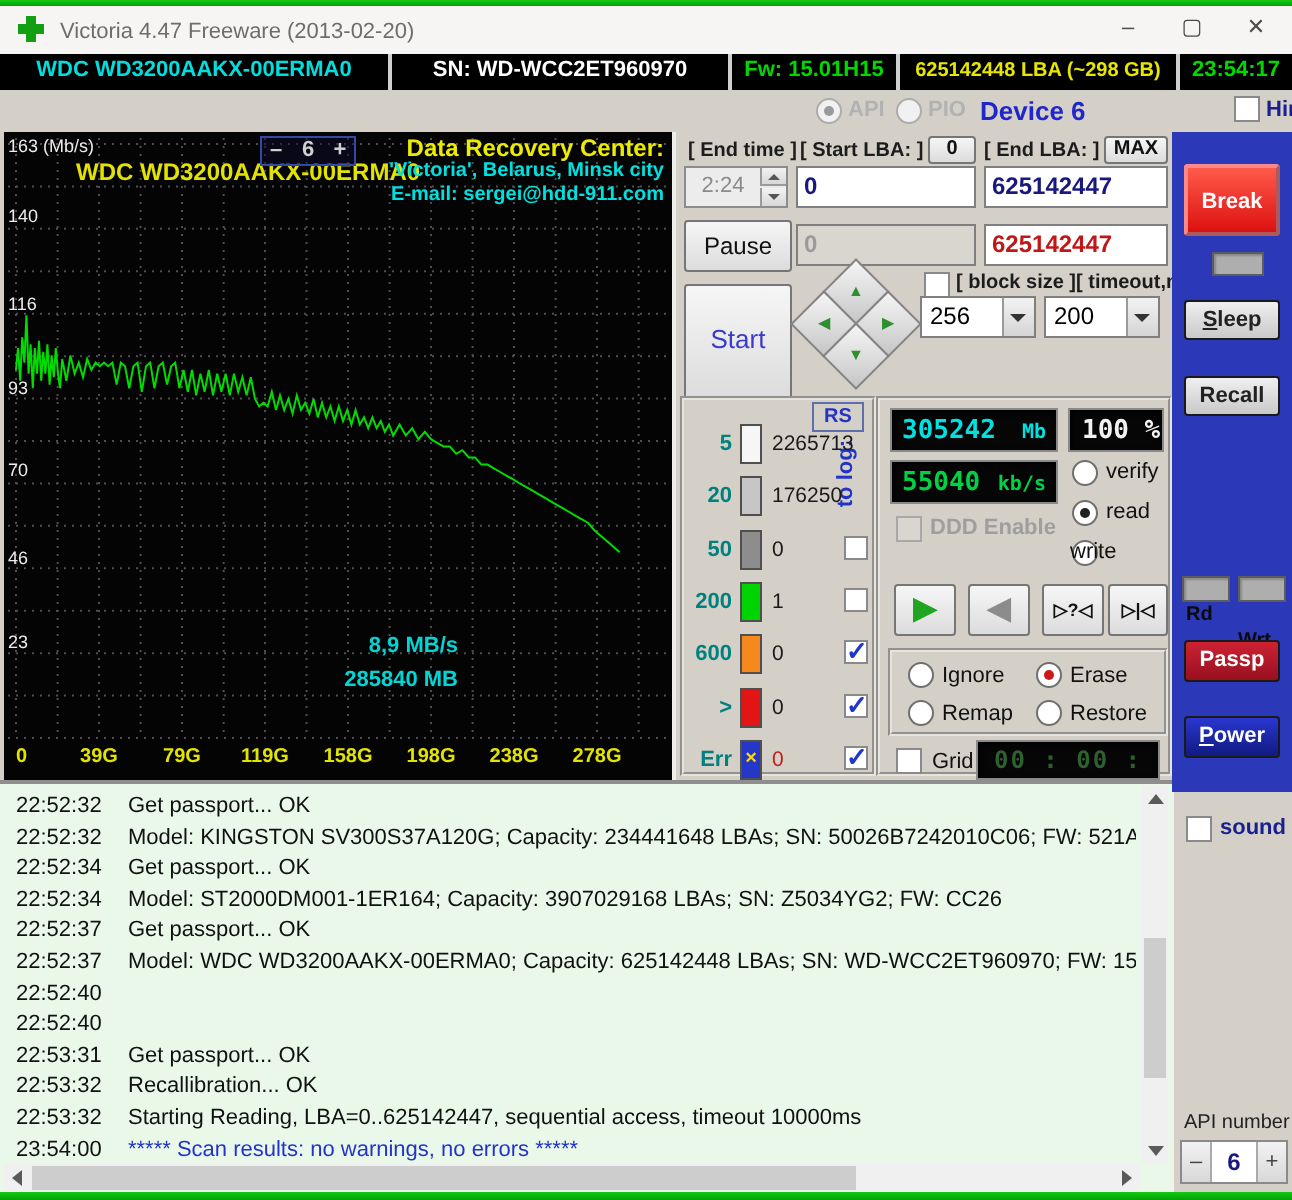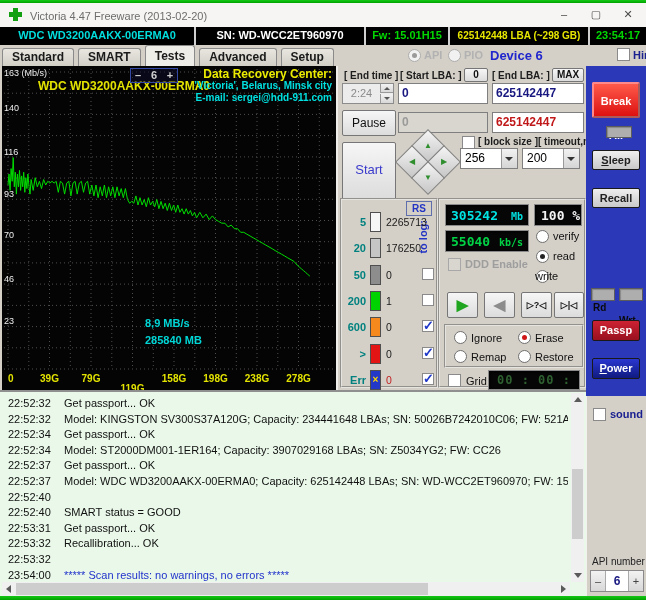--- a/index.html
+++ b/index.html
@@ -38,21 +38,21 @@
   .grid{stroke:#4e4e4e;stroke-width:1;stroke-dasharray:1 3;}
   .speedline{fill:none;stroke-width:1;}
   .ylab{position:absolute;left:2px;color:#ececec;font-size:9px;white-space:nowrap;}
   .xlab{position:absolute;top:307px;color:#e3e300;font-size:10px;font-weight:bold;transform:translateX(-50%);}
   .gtitle{position:absolute;left:36px;top:13px;color:#e3e300;font-size:12px;font-weight:bold;}
   .banner{position:absolute;right:4px;top:2px;text-align:right;line-height:12px;}
   .banner .l1{color:#ecec00;font-weight:bold;font-size:12px;display:block;}
   .banner .l2{color:#00e0e0;font-size:10px;font-weight:bold;display:block;}
   .scalespin{position:absolute;left:128px;top:2px;display:flex;border:1px solid #3347a5;background:rgba(12,12,44,.55);color:#cfcfcf;font-size:11px;font-weight:bold;}
   .scalespin span{display:block;text-align:center;line-height:13px;}
-  .speednote{position:absolute;left:143px;width:84px;text-align:left;color:#00d6d6;font-size:11px;font-weight:bold;}
+  .speednote{position:absolute;left:143px;width:84px;text-align:right;color:#00d6d6;font-size:11px;font-weight:bold;}
   
   .ctrl{position:absolute;left:336px;top:66px;width:250px;height:324px;background:#d4d0c8;border-left:2px solid #efeeea;box-sizing:border-box;}
   .blab{position:absolute;font-size:10px;font-weight:bold;color:#1c1c1c;white-space:nowrap;}
   .btn{position:absolute;background:linear-gradient(#f6f6f6,#dcdcdc);border:1px solid #767676;border-radius:2px;text-align:center;font-size:12px;color:#111;box-sizing:border-box;}
   .mini{font-size:10px;font-weight:bold;line-height:12px;}
   .inp{position:absolute;background:#fff;border:1px solid #7f7f7f;font-weight:bold;font-size:12px;line-height:19px;padding-left:3px;box-sizing:border-box;white-space:nowrap;overflow:hidden;}
   .spinbox{position:absolute;left:4px;top:17px;width:52px;height:21px;background:#ececec;border:1px solid #8c8c8c;box-sizing:border-box;}
   .spinval{position:absolute;left:0;top:0;right:13px;text-align:center;line-height:19px;font-size:11px;color:#8a8a8a;}
   .spinbtn{position:absolute;right:0;width:13px;height:9px;background:linear-gradient(#f2f2f2,#d8d8d8);border-left:1px solid #9a9a9a;box-sizing:border-box;}
   .spinbtn.up{top:0;border-bottom:1px solid #9a9a9a;}
@@ -133,27 +133,20 @@
 
   <div class="infobar">
     <span class="infoseg" style="width:196px;color:#00dede;">WDC WD3200AAKX-00ERMA0</span>
     <span class="infoseg" style="width:170px;color:#ffffff;">SN: WD-WCC2ET960970</span>
     <span class="infoseg" style="width:84px;color:#00d800;">Fw: 15.01H15</span>
     <span class="infoseg" style="width:140px;color:#e6e600;font-size:10px;">625142448 LBA (~298 GB)</span>
     <span class="infoseg" style="width:56px;color:#00d800;border-right:none;">23:54:17</span>
   </div>
 
   <div class="tabbar">
-    <div class="tabstrip">
-        <div class="tab">Standard</div>
-        <div class="tab">SMART</div>
-        <div class="tab active">Tests</div>
-        <div class="tab">Advanced</div>
-        <div class="tab">Setup</div>
-      </div>
     <span class="radio sel dis" style="left:408px;top:4px;"></span>
     <span class="dimlabel" style="left:424px;top:4px;">API</span>
     <span class="radio dis" style="left:448px;top:4px;"></span>
     <span class="dimlabel" style="left:464px;top:4px;">PIO</span>
     <span class="devlabel" style="left:490px;top:3px;">Device 6</span>
     <span class="cb" style="left:617px;top:3px;"></span>
     <span class="rlabel" style="left:633px;top:4px;font-weight:bold;color:#1a2090;">Hints</span>
   </div>
 
   <div class="graph">
@@ -207,21 +200,21 @@
   <div class="ylab" style="top: 2px;">163 (Mb/s)</div>
       <div class="ylab" style="top: 36.908px;">140</div>
       <div class="ylab" style="top: 80.638px;">116</div>
       <div class="ylab" style="top: 122.546px;">93</div>
       <div class="ylab" style="top: 164.454px;">70</div>
       <div class="ylab" style="top: 208.184px;">46</div>
       <div class="ylab" style="top: 250.092px;">23</div>
       <div class="xlab" style="left: 6px; transform: none;">0</div>
       <div class="xlab" style="left: 47.5008px;">39G</div>
       <div class="xlab" style="left: 89.0016px;">79G</div>
-      <div class="xlab" style="left: 130.502px; margin-top: 10px;">119G</div>
+      <div class="xlab" style="left: 130.502px;">119G</div>
       <div class="xlab" style="left: 172.003px;">158G</div>
       <div class="xlab" style="left: 213.504px;">198G</div>
       <div class="xlab" style="left: 255.005px;">238G</div>
       <div class="xlab" style="left: 296.506px;">278G</div>
     </div>
 
   <div class="ctrl">
     <span class="blab" style="left:6px;top:4px;">[ End time ]</span>
     <span class="blab" style="left:62px;top:4px;">[ Start LBA: ]</span>
     <span class="btn mini" style="left:126px;top:2px;width:24px;height:14px;">0</span>
@@ -421,32 +414,32 @@
         </div>
         <div class="logline" style="top: 82px;">
           <span class="logtime">22:52:37</span>
           <span class="logtext">Model: WDC WD3200AAKX-00ERMA0; Capacity: 625142448 LBAs; SN: WD-WCC2ET960970; FW: 15.01H15</span>
         </div>
         <div class="logline" style="top: 97.6px;">
           <span class="logtime">22:52:40</span>
         </div>
         <div class="logline" style="top: 113.2px;">
           <span class="logtime">22:52:40</span>
-          <span class="logtext">SMART status = GOOD</span>
         </div>
         <div class="logline" style="top: 128.8px;">
           <span class="logtime">22:53:31</span>
           <span class="logtext">Get passport... OK</span>
         </div>
         <div class="logline" style="top: 144.4px;">
           <span class="logtime">22:53:32</span>
           <span class="logtext">Recallibration... OK</span>
         </div>
         <div class="logline" style="top: 160px;">
           <span class="logtime">22:53:32</span>
+          <span class="logtext">Starting Reading, LBA=0..625142447, sequential access, timeout 10000ms</span>
         </div>
         <div class="logline hl" style="top: 175.6px;">
           <span class="logtime">23:54:00</span>
           <span class="logtext">***** Scan results: no warnings, no errors *****</span>
         </div>
       </div>
     <div class="sbar" style="left:571px;top:1px;width:13px;height:189px;">
       <span class="sarrow up" style="left:0;top:0;"></span>
       <span class="sthumb" style="left:1px;top:76px;width:11px;height:70px;"></span>
       <span class="sarrow down" style="left:0;bottom:0;"></span>

